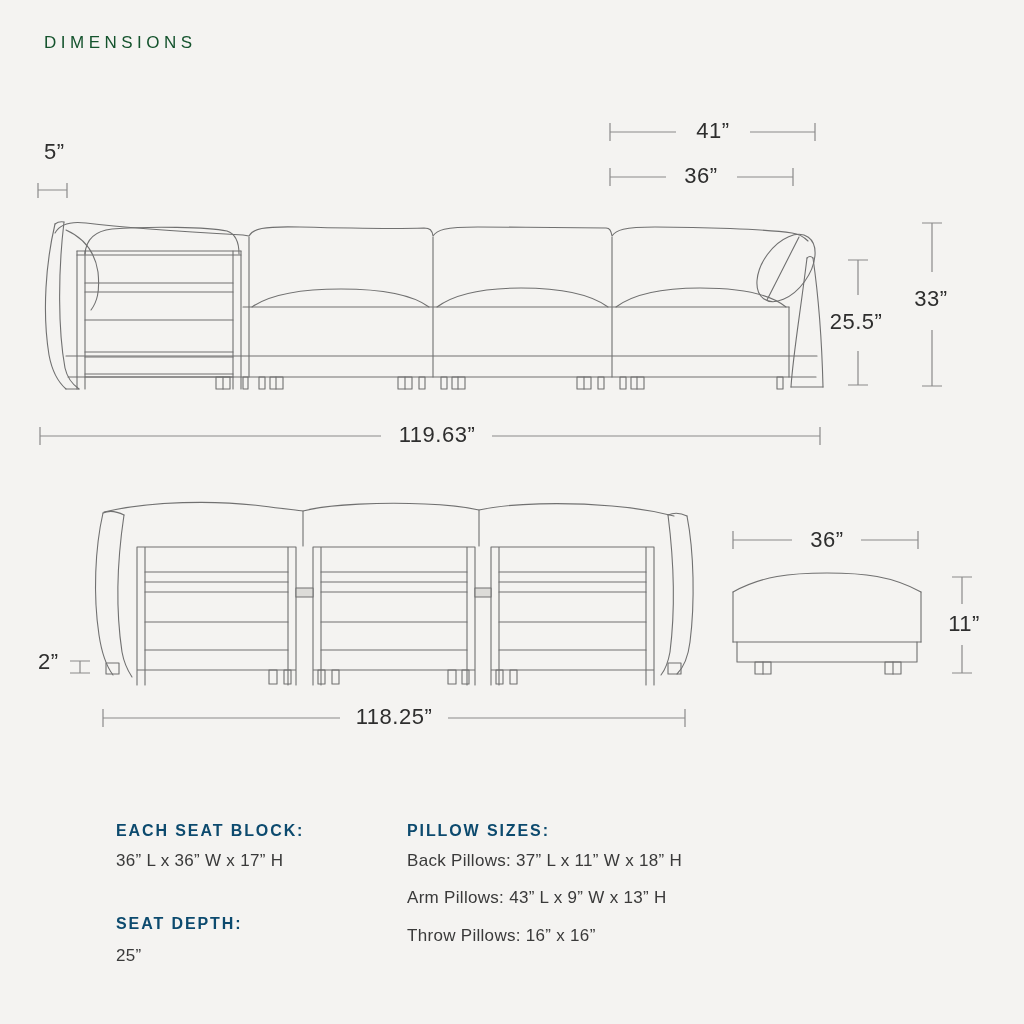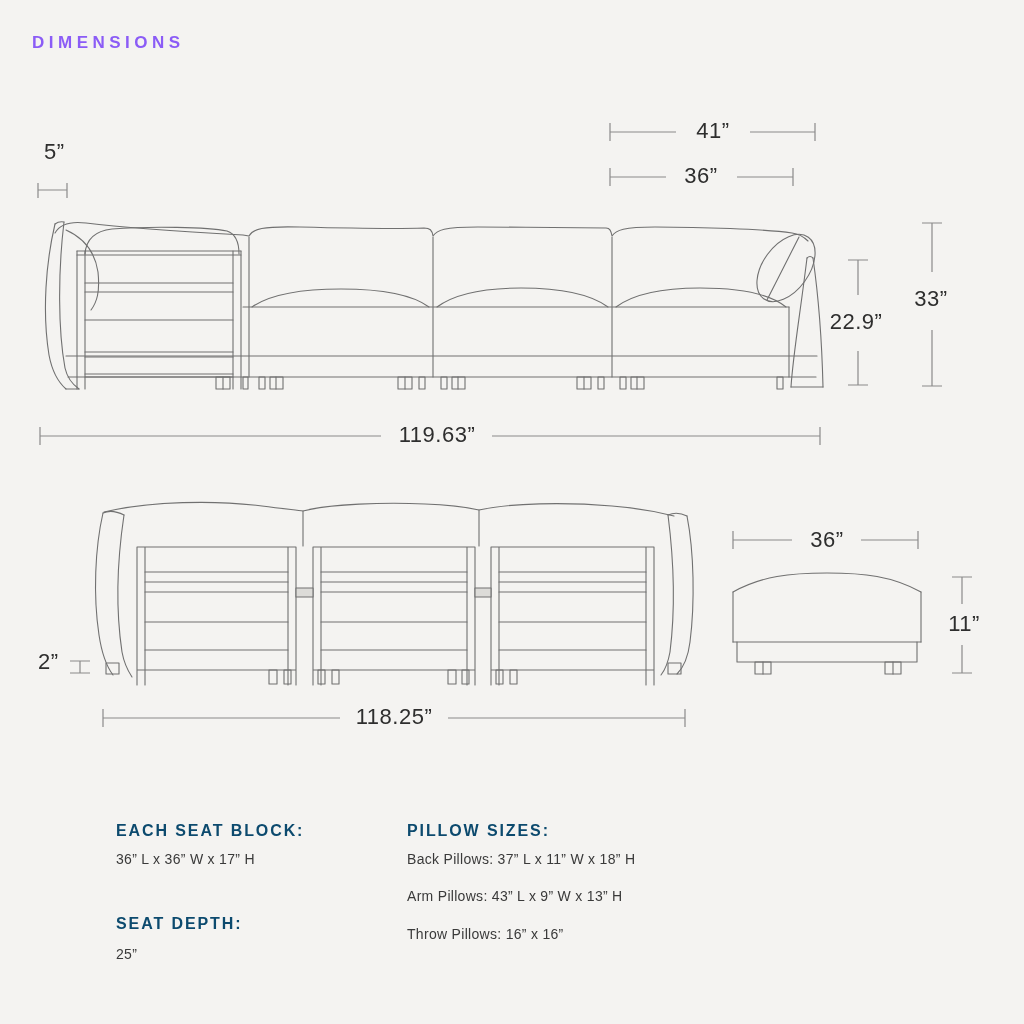--- a/index.html
+++ b/index.html
@@ -11,34 +11,34 @@
   }
   .stage{position:absolute;inset:0}
   svg.lineart{position:absolute;left:0;top:0}
   .art path,.art rect,.art ellipse,.art line{
     fill:none;stroke:var(--line,#707070);stroke-width:1.1;
     stroke-linecap:round;stroke-linejoin:round;
   }
   .art .connector{fill:#dcdbd8;stroke:var(--line,#707070)}
   .dim path{fill:none;stroke:var(--dim,#8a8a8a);stroke-width:1.2;stroke-linecap:butt}
   .page-title{
-    position:absolute;left:32px;top:33px;font-size:17px;font-weight:bold;
-    letter-spacing:4.5px;color:#8b5cf6;white-space:nowrap;
+    position:absolute;left:44px;top:33px;font-size:17px;font-weight:normal;
+    letter-spacing:4.5px;color:#14532d;white-space:nowrap;
   }
   .dim-label{
     position:absolute;font-size:22px;letter-spacing:.5px;color:#2e2e2e;
     white-space:nowrap;line-height:1;
   }
   .center{transform:translateX(-50%)}
   .spec-heading{
     position:absolute;font-size:16px;font-weight:bold;letter-spacing:1.9px;
     color:#0c4a6e;white-space:nowrap;line-height:1;
   }
   .spec-value{
-    position:absolute;font-size:14px;color:#3a3a3a;letter-spacing:.3px;
+    position:absolute;font-size:17px;color:#3a3a3a;letter-spacing:.3px;
     white-space:nowrap;line-height:1;
   }
 </style>
 </head>
 <body style="--bg: #f4f3f1; --ink: #2e2e2e; --line: #707070; --dim: #8a8a8a;">
 
 <div class="stage">
 
   <div class="page-title">DIMENSIONS</div>
 
@@ -173,21 +173,21 @@
 
       <path d="M733,531 V549 M918,531 V549 M733,540 H792 M861,540 H918"></path>
 
       <path d="M952,577 H972 M962,577 V604 M962,645 V673 M952,673 H972"></path>
     </g>
   </svg>
 
   <span class="dim-label" style="left:44px;top:141px">5”</span>
   <span class="dim-label center" style="left:713px;top:120px">41”</span>
   <span class="dim-label center" style="left:701px;top:165px">36”</span>
-  <span class="dim-label center" style="left:856px;top:311px">22.9”</span>
+  <span class="dim-label center" style="left:856px;top:311px">25.5”</span>
   <span class="dim-label center" style="left:931px;top:288px">33”</span>
   <span class="dim-label center" style="left:437px;top:424px">119.63”</span>
   <span class="dim-label" style="left:38px;top:651px">2”</span>
   <span class="dim-label center" style="left:394px;top:706px">118.25”</span>
   <span class="dim-label center" style="left:827px;top:529px">36”</span>
   <span class="dim-label center" style="left:964px;top:613px">11”</span>
 
   <span class="spec-heading" style="left:116px;top:823px">EACH SEAT BLOCK:</span>
   <span class="spec-value" style="left:116px;top:852px">36” L x 36” W x 17” H</span>
   <span class="spec-heading" style="left:116px;top:916px">SEAT DEPTH:</span>

